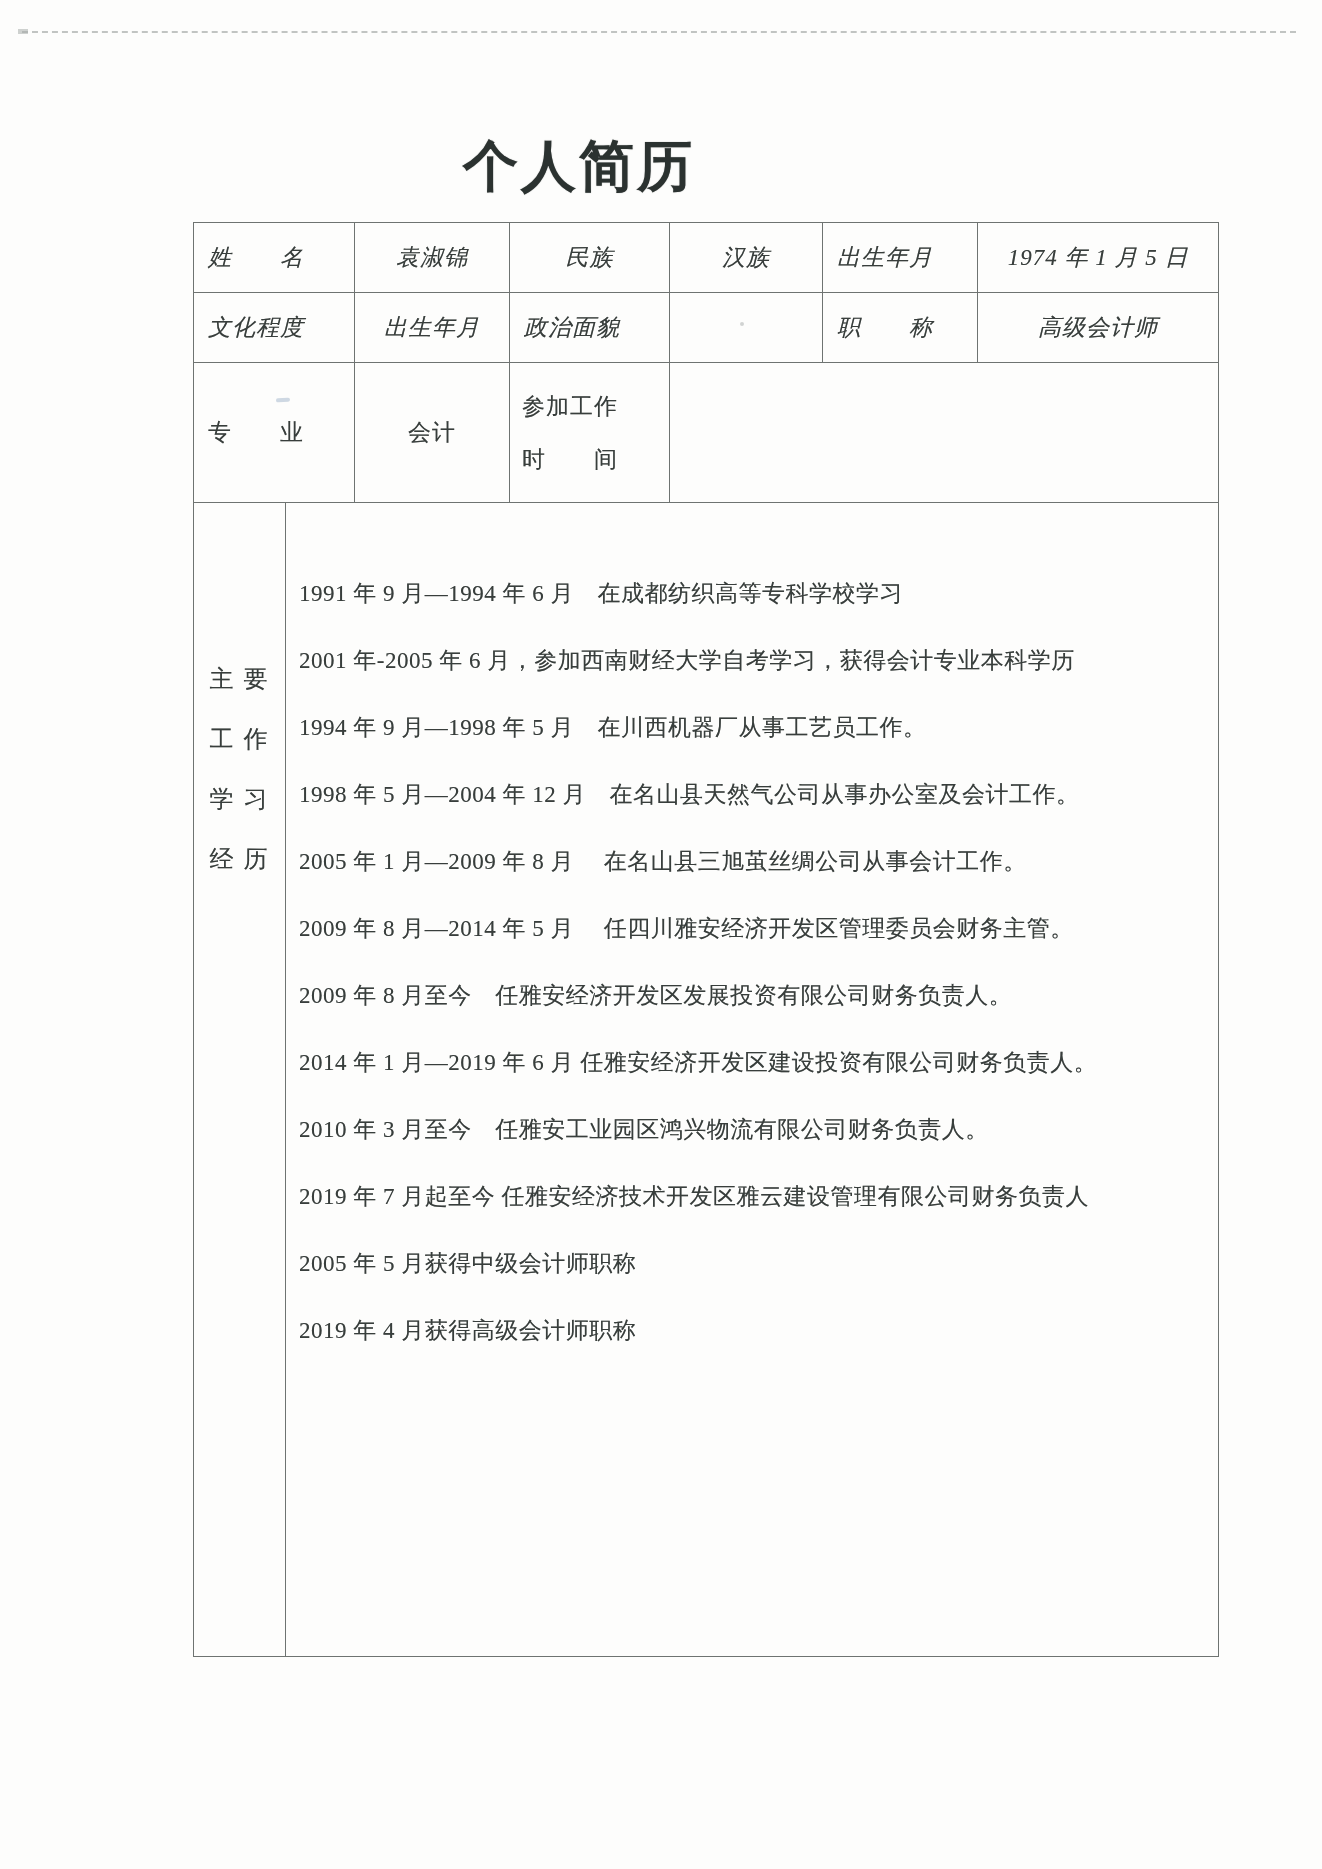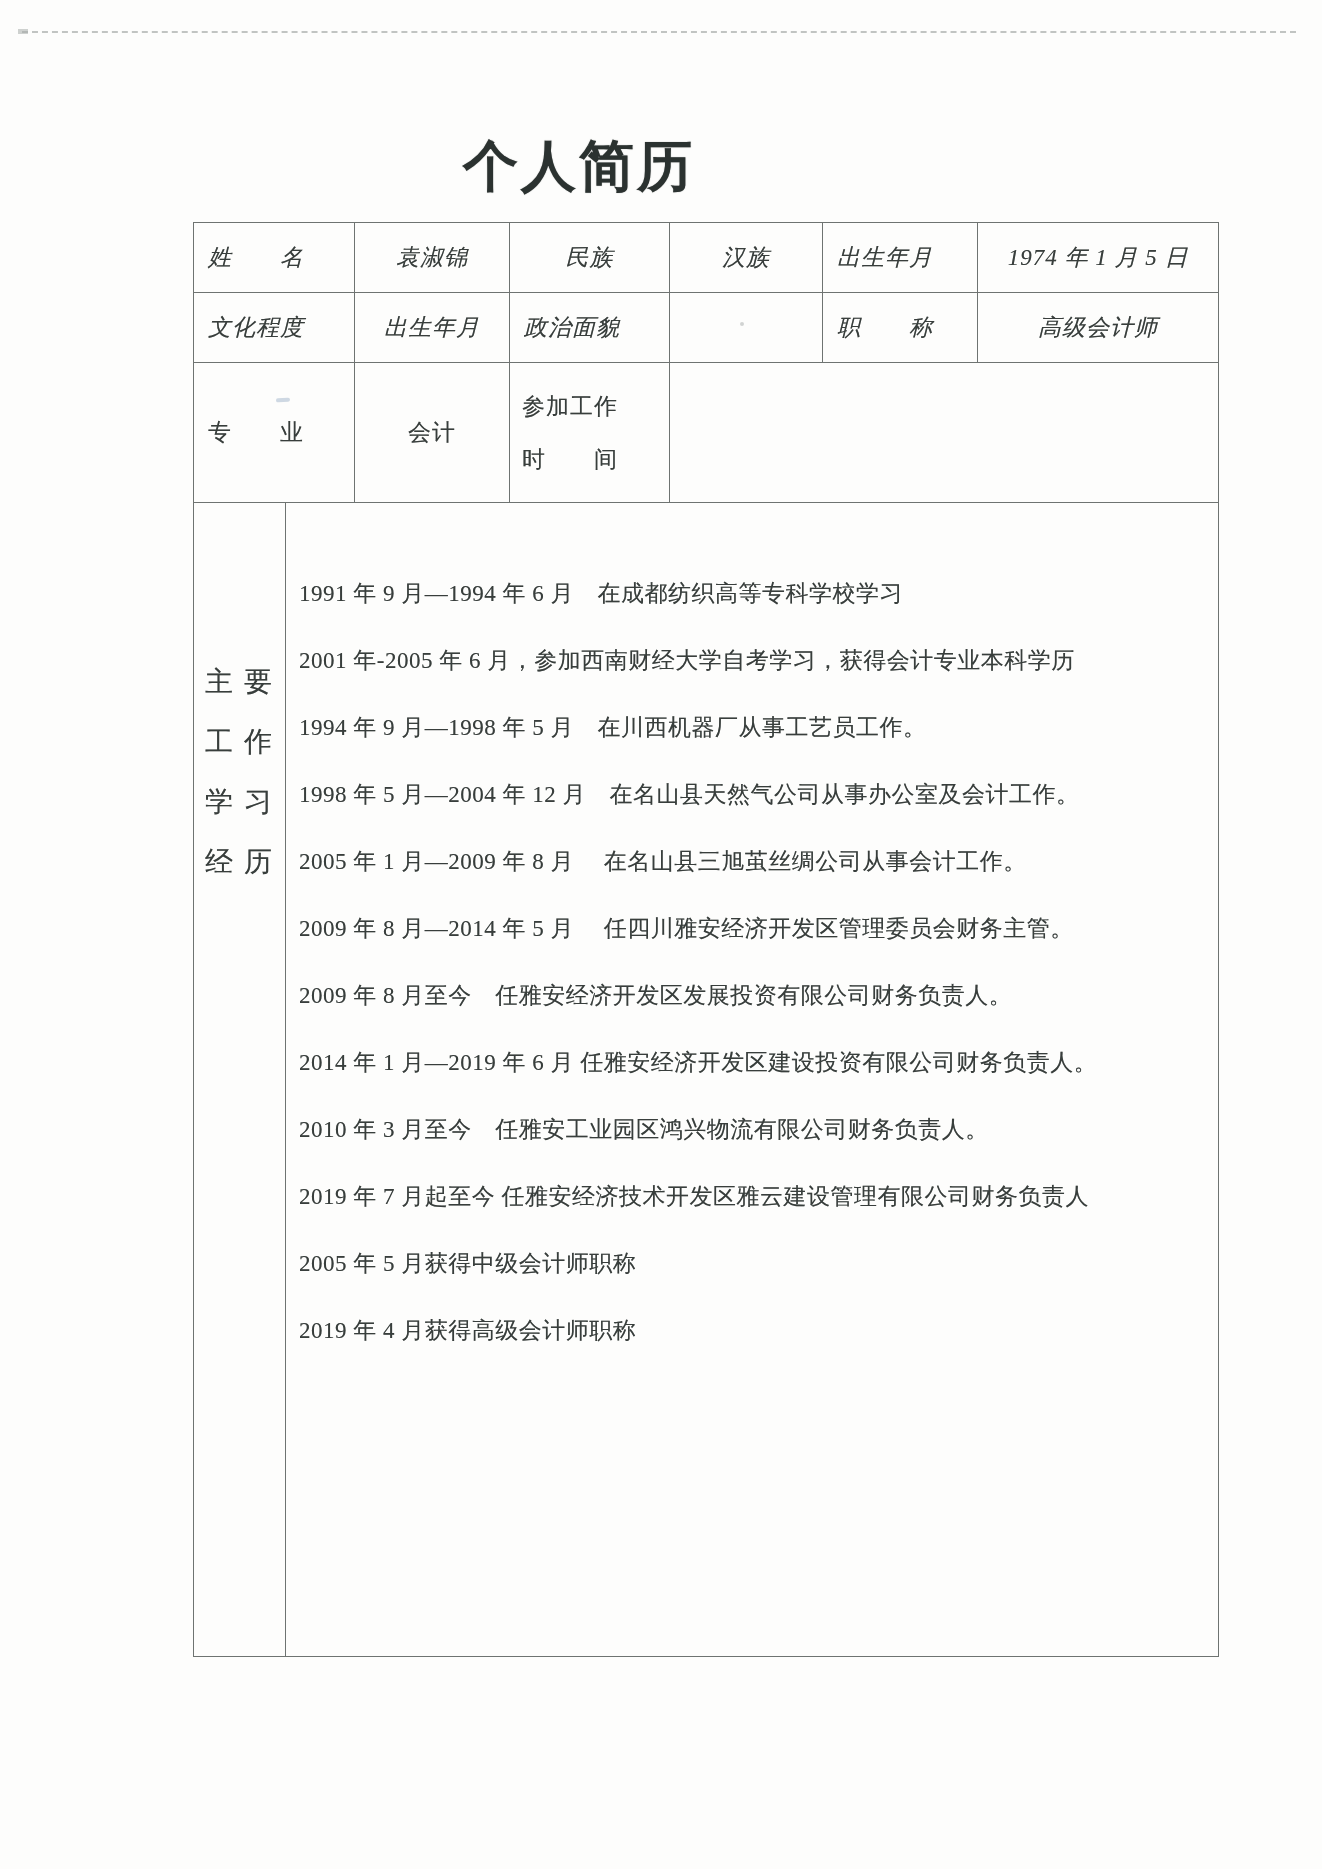--- a/index.html
+++ b/index.html
@@ -59,21 +59,21 @@
   .w45 { width:308px; }
 
   .two-line { flex-direction:column; align-items:flex-start; justify-content:center; gap:22px; padding-left:12px; }
 
   
   .big { height:1153px; align-items:stretch; }
   .exp-label {
     width:92px; border-right:1px solid #6e7371;
     display:flex; flex-direction:column; align-items:center;
     padding-top:160px;
-    font-size:28px;
+    font-size:24px;
   }
   .exp-label .vlab { height:60px; letter-spacing:2px; white-space:pre; }
   .exp-body {
     width:932px; padding:76px 10px 0 13px;
   }
   .entry {
     height:30px; line-height:30px; margin-bottom:37px;
     font-size:23px; letter-spacing:.5px; white-space:nowrap;
   }
   .entry.gap-before { }

